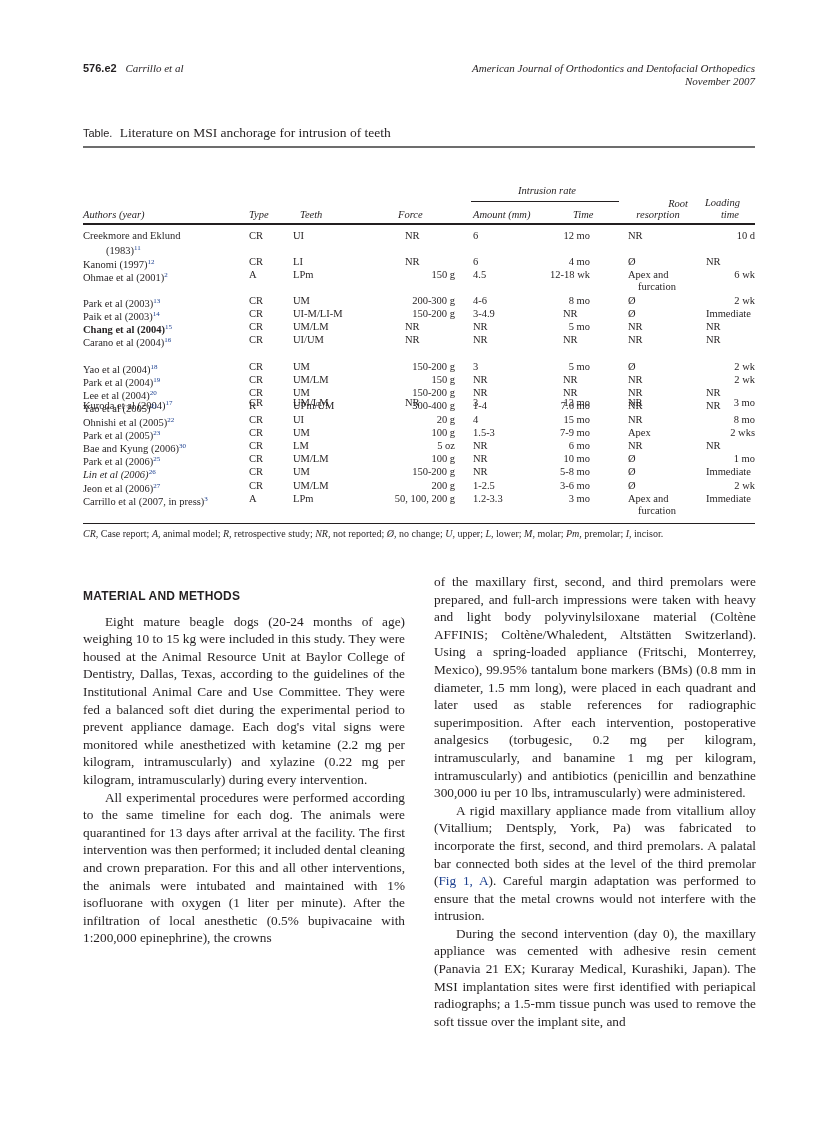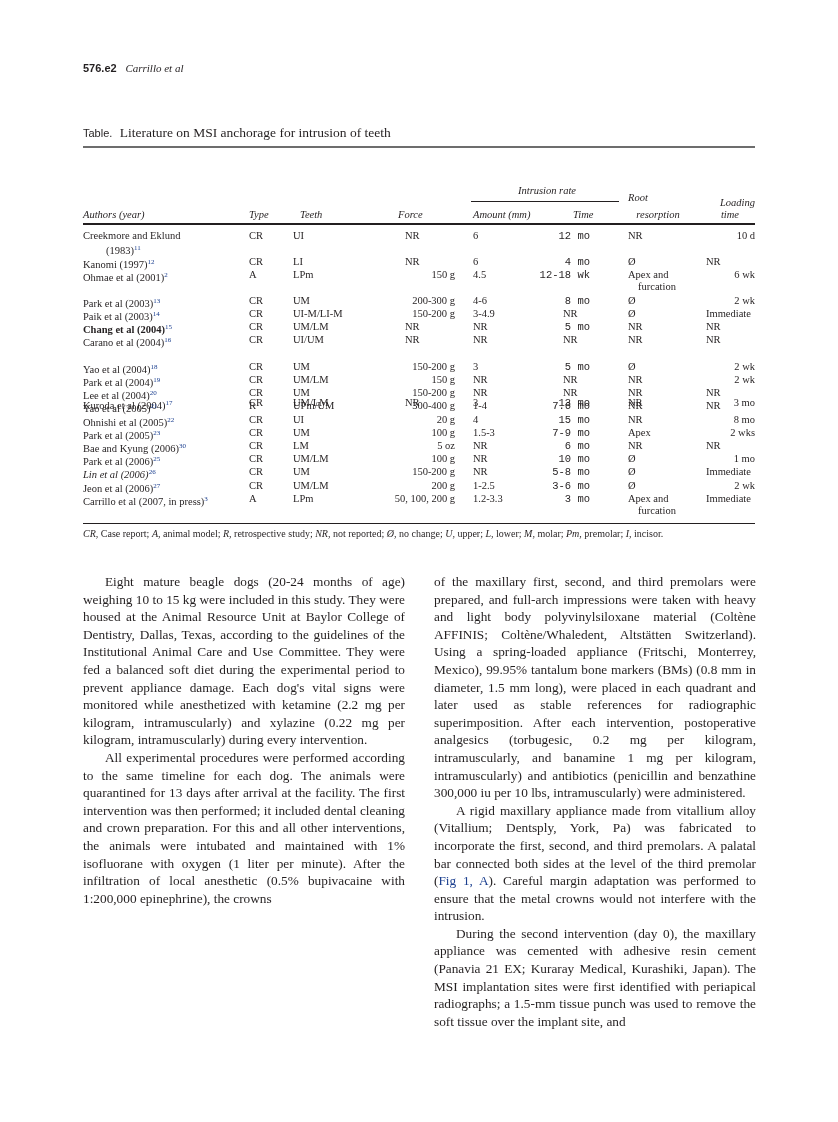--- a/index.html
+++ b/index.html
@@ -24,21 +24,21 @@
 
   .trows { position: relative; height: 314px; }
   .trow { position: absolute; left: 0; width: 672px; height: 13px; line-height: 12px; }
   .trow span { position: absolute; white-space: nowrap; }
   .c-auth { left: 0; }
   .c-type { left: 166px; }
   .c-teeth { left: 210px; }
   .c-force { right: 300px; text-align: right; }
   .c-force-l { left: 322px; }
   .c-amt { left: 390px; }
-  .c-time { right: 165px; text-align: right; font-family: Liberation Mono, monospace; }
+  .c-time { right: 165px; text-align: right; }
   .c-time-l { left: 480px; }
   .c-root { left: 545px; }
   .c-load { right: 0; text-align: right; }
   .c-load-l { left: 623px; }
   sup { font-size: 7px; vertical-align: 4px; color: #1b3f8f; }
 
   .footnote { position: absolute; top: 528px; left: 83px; font-size: 10px; white-space: nowrap; }
   .footnote i { font-style: italic; }
 
   .col { position: absolute; top: 573px; width: 322px; font-size: 13.3px; line-height: 17.6px; text-align: justify; }
@@ -49,42 +49,46 @@
   .section-head { font-family: "Liberation Sans", sans-serif; font-weight: bold; font-size: 12px; margin: 15px 0 7px 0; letter-spacing: 0.2px; }
   .link { color: #1b3f8f; }
 </style>
 </head>
 <body>
 
 <div class="running-head">
   <div class="rh-left">
     <span class="rh-page">576.e2</span>
     <span class="rh-authors">Carrillo et al</span>
+  </div>
+  <div class="rh-right">
+    <div>American Journal of Orthodontics and Dentofacial Orthopedics</div>
+    <div>November 2007</div>
   </div>
 </div>
 
 <div class="table-caption">
   <span class="lbl">Table.</span>
   <span>Literature on MSI anchorage for intrusion of teeth</span>
 </div>
 
 <div class="tbl">
   <div class="rule-thick"></div>
   <div class="thead">
     <span style="left:390px; top:5px; width:148px; text-align:center;">Intrusion rate</span>
     <div class="span-rule"></div>
     <span style="left:0; top:29px;">Authors (year)</span>
     <span style="left:166px; top:29px;">Type</span>
     <span style="left:217px; top:29px;">Teeth</span>
     <span style="left:315px; top:29px;">Force</span>
     <span style="left:390px; top:29px;">Amount (mm)</span>
     <span style="left:490px; top:29px;">Time</span>
-    <span style="left:545px; top:12px; width:60px; text-align:left;">Root</span>
+    <span style="left:545px; top:18px; width:60px; text-align:right;">Root</span>
     <span style="left:545px; top:29px; width:60px; text-align:center;">resorption</span>
-    <span style="right:0; top:17px; width:50px; text-align:right;">Loading</span>
+    <span style="right:0; top:17px; width:50px; text-align:left;">Loading</span>
     <span style="right:0; top:29px; width:50px; text-align:center;">time</span>
   </div>
   <div class="rule-mid"></div>
 
   <div class="trows" id="trows" style="height: 298.2px;">
       <div class="trow" style="top: 5px;">
         <span class="c-auth"><span style="position: static;">Creekmore and Eklund</span></span>
         <span style="left: 10px; top: 12px;"><span style="position: static; margin-left: 13px;">(1983)</span><sup>11</sup></span>
         <span class="c-type">CR</span>
         <span class="c-teeth">UI</span>
@@ -277,20 +281,21 @@
         <span class="c-load-l">Immediate</span>
       </div>
     </div>
 
   <div class="rule-bot"></div>
 </div>
 
 <div class="footnote" id="footnote"><i>CR,</i><span> Case report; </span><i>A,</i><span> animal model; </span><i>R,</i><span> retrospective study; </span><i>NR,</i><span> not reported; </span><i>Ø,</i><span> no change; </span><i>U,</i><span> upper; </span><i>L,</i><span> lower; </span><i>M,</i><span> molar; </span><i>Pm,</i><span> premolar; </span><i>I,</i><span> incisor.</span></div>
 
 <div class="col col-left">
+  <div class="section-head">MATERIAL AND METHODS</div>
   <p class="ind">Eight mature beagle dogs (20-24 months of age) weighing 10 to 15 kg were included in this study. They were housed at the Animal Resource Unit at Baylor College of Dentistry, Dallas, Texas, according to the guidelines of the Institutional Animal Care and Use Committee. They were fed a balanced soft diet during the experimental period to prevent appliance damage. Each dog's vital signs were monitored while anesthetized with ketamine (2.2 mg per kilogram, intramuscularly) and xylazine (0.22 mg per kilogram, intramuscularly) during every intervention.</p>
   <p class="ind">All experimental procedures were performed according to the same timeline for each dog. The animals were quarantined for 13 days after arrival at the facility. The first intervention was then performed; it included dental cleaning and crown preparation. For this and all other interventions, the animals were intubated and maintained with 1% isofluorane with oxygen (1 liter per minute). After the infiltration of local anesthetic (0.5% bupivacaine with 1:200,000 epinephrine), the crowns</p>
 </div>
 
 <div class="col col-right">
   <p>of the maxillary first, second, and third premolars were prepared, and full-arch impressions were taken with heavy and light body polyvinylsiloxane material (Coltène AFFINIS; Coltène/Whaledent, Altstätten Switzerland). Using a spring-loaded appliance (Fritschi, Monterrey, Mexico), 99.95% tantalum bone markers (BMs) (0.8 mm in diameter, 1.5 mm long), were placed in each quadrant and later used as stable references for radiographic superimposition. After each intervention, postoperative analgesics (torbugesic, 0.2 mg per kilogram, intramuscularly, and banamine 1 mg per kilogram, intramuscularly) and antibiotics (penicillin and benzathine 300,000 iu per 10 lbs, intramuscularly) were administered.</p>
   <p class="ind"><span>A rigid maxillary appliance made from vitallium alloy (Vitallium; Dentsply, York, Pa) was fabricated to incorporate the first, second, and third premolars. A palatal bar connected both sides at the level of the third premolar (</span><a class="link">Fig 1, A</a><span>). Careful margin adaptation was performed to ensure that the metal crowns would not interfere with the intrusion.</span></p>
   <p class="ind">During the second intervention (day 0), the maxillary appliance was cemented with adhesive resin cement (Panavia 21 EX; Kuraray Medical, Kurashiki, Japan). The MSI implantation sites were first identified with periapical radiographs; a 1.5-mm tissue punch was used to remove the soft tissue over the implant site, and</p>
 </div>
 

